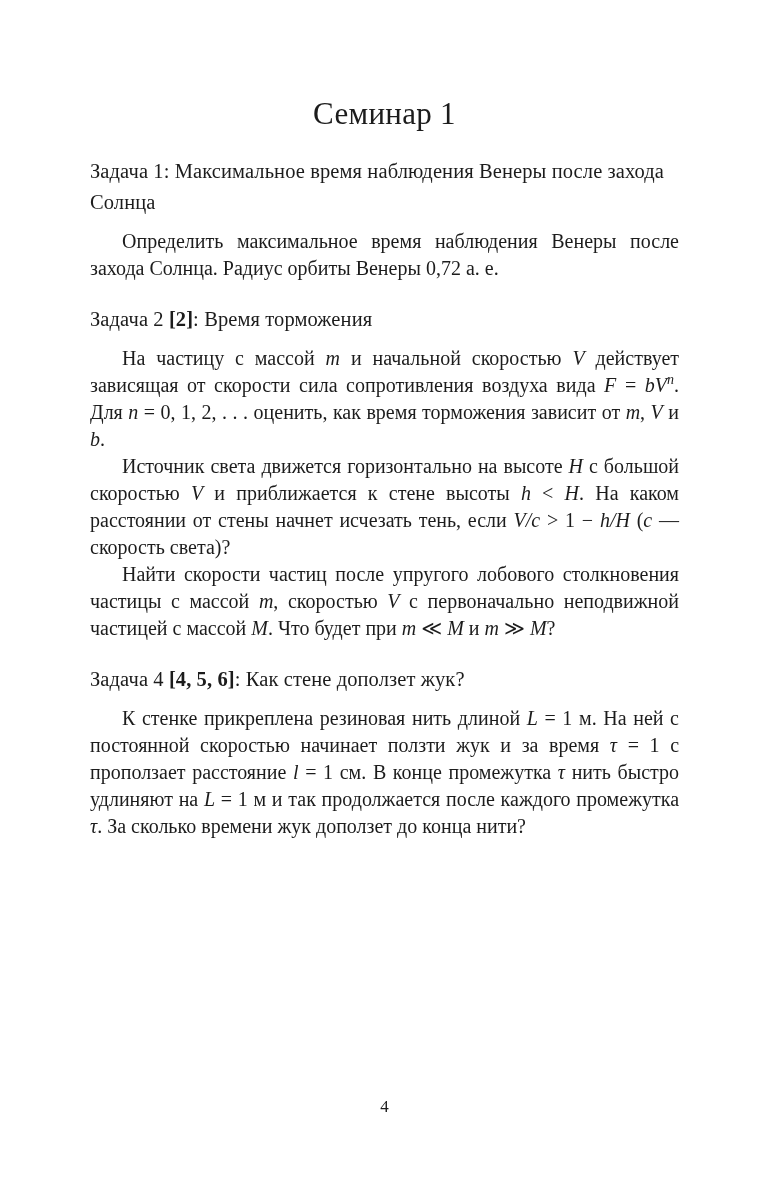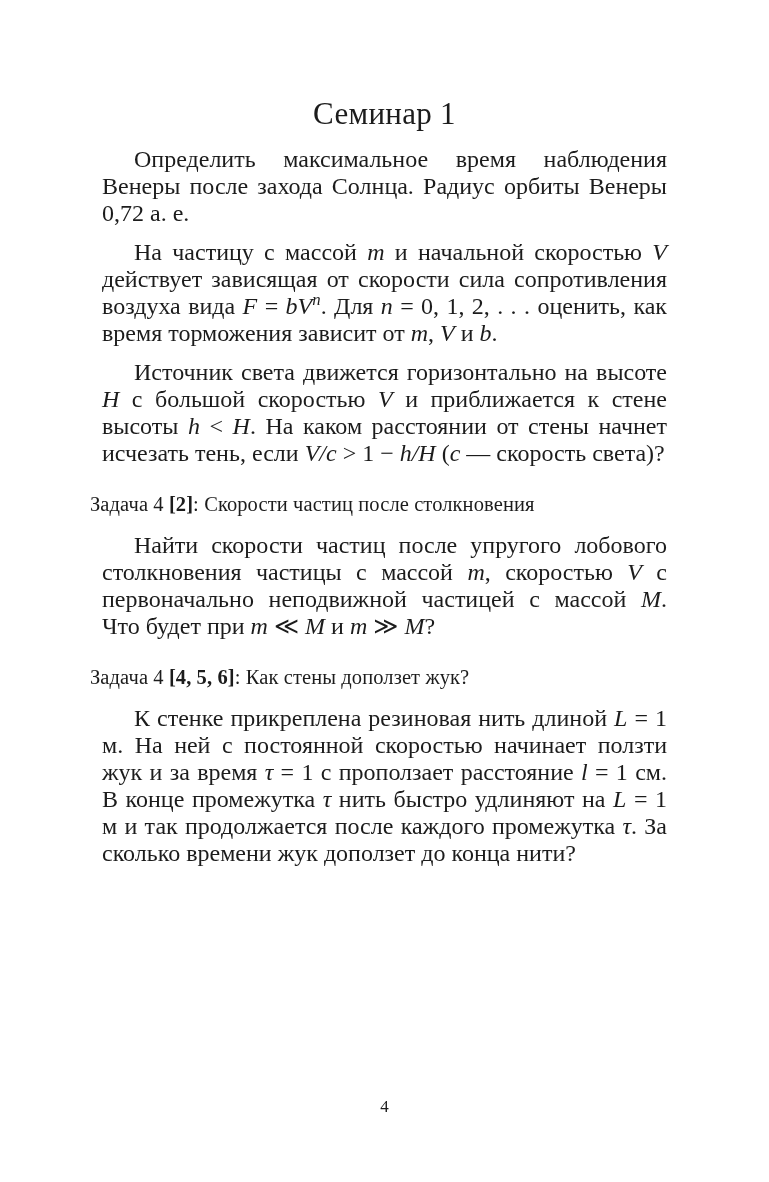--- a/index.html
+++ b/index.html
@@ -28,23 +28,23 @@
   }
   .problem-heading {
     font-size: 20.5px;
     font-weight: 400;
     line-height: 31px;
     margin: 22px 0 10px 0;
     letter-spacing: 0.1px;
   }
   .problem-heading .bold { font-weight: 700; }
   .problem-body {
-    font-size: 24px;
+    font-size: 20px;
     line-height: 27px;
-    margin: 12px;
+    margin: 0;
     text-align: justify;
     text-indent: 32px;
   }
   .math { font-style: italic; }
   sup.math {
     font-size: 70%;
     line-height: 0;
     vertical-align: super;
   }
   .page-footer {
@@ -57,34 +57,35 @@
   }
 </style>
 </head>
 <body>
 
 <div class="page">
   <div class="content">
     <h1 class="doc-title">Семинар 1</h1>
     <main class="problems" id="problems">
         <section>
+          <h2 class="problem-heading"><span>Задача 1: Максимальное время наблюдения Венеры после захода Солнца</span></h2>
           <p class="problem-body"><span>Определить максимальное время наблюдения Венеры после захода Солнца. Радиус орбиты Венеры 0,72 а. е.</span></p>
         </section>
         <section>
+          <h2 class="problem-heading"><span>Задача 2 </span><span class="bold">[2]</span><span>: Время торможения</span></h2>
           <p class="problem-body"><span>На частицу с массой </span><span class="math">m</span><span> и начальной скоростью </span><span class="math">V</span><span> действует зависящая от скорости сила сопротивления воздуха вида </span><span class="math">F</span><span> = </span><span class="math">bV</span><sup class="math">n</sup><span>. Для </span><span class="math">n</span><span> = 0, 1, 2, . . . оценить, как время торможения зависит от </span><span class="math">m</span><span>, </span><span class="math">V</span><span> и </span><span class="math">b</span><span>.</span></p>
         </section>
         <section>
           <p class="problem-body"><span>Источник света движется горизонтально на высоте </span><span class="math">H</span><span> с большой скоростью </span><span class="math">V</span><span> и приближается к стене высоты </span><span class="math">h</span><span> &lt; </span><span class="math">H</span><span>. На каком расстоянии от стены начнет исчезать тень, если </span><span class="math">V/c</span><span> &gt; 1 − </span><span class="math">h/H</span><span> (</span><span class="math">c</span><span> — скорость света)?</span></p>
         </section>
         <section>
-          <h2 class="problem-heading"><span>Задача 4 </span><span class="bold">[2]</span><span>: Скорости частиц после столкновения</span></h2>
           <p class="problem-body"><span>Найти скорости частиц после упругого лобового столкновения частицы с массой </span><span class="math">m</span><span>, скоростью </span><span class="math">V</span><span> с первоначально неподвижной частицей с массой </span><span class="math">M</span><span>. Что будет при </span><span class="math">m</span><span> ≪ </span><span class="math">M</span><span> и </span><span class="math">m</span><span> ≫ </span><span class="math">M</span><span>?</span></p>
         </section>
         <section>
-          <h2 class="problem-heading"><span>Задача 4 </span><span class="bold">[4, 5, 6]</span><span>: Как стены доползет жук?</span></h2>
+          <h2 class="problem-heading"><span>Задача 4 </span><span class="bold">[4, 5, 6]</span><span>: Как стене доползет жук?</span></h2>
           <p class="problem-body"><span>К стенке прикреплена резиновая нить длиной </span><span class="math">L</span><span> = 1 м. На ней с постоянной скоростью начинает ползти жук и за время </span><span class="math">τ</span><span> = 1 с проползает расстояние </span><span class="math">l</span><span> = 1 см. В конце промежутка </span><span class="math">τ</span><span> нить быстро удлиняют на </span><span class="math">L</span><span> = 1 м и так продолжается после каждого промежутка </span><span class="math">τ</span><span>. За сколько времени жук доползет до конца нити?</span></p>
         </section>
       </main>
   </div>
   <footer class="page-footer">
     <span>4</span>
   </footer>
 </div>
 
 </body></html>

